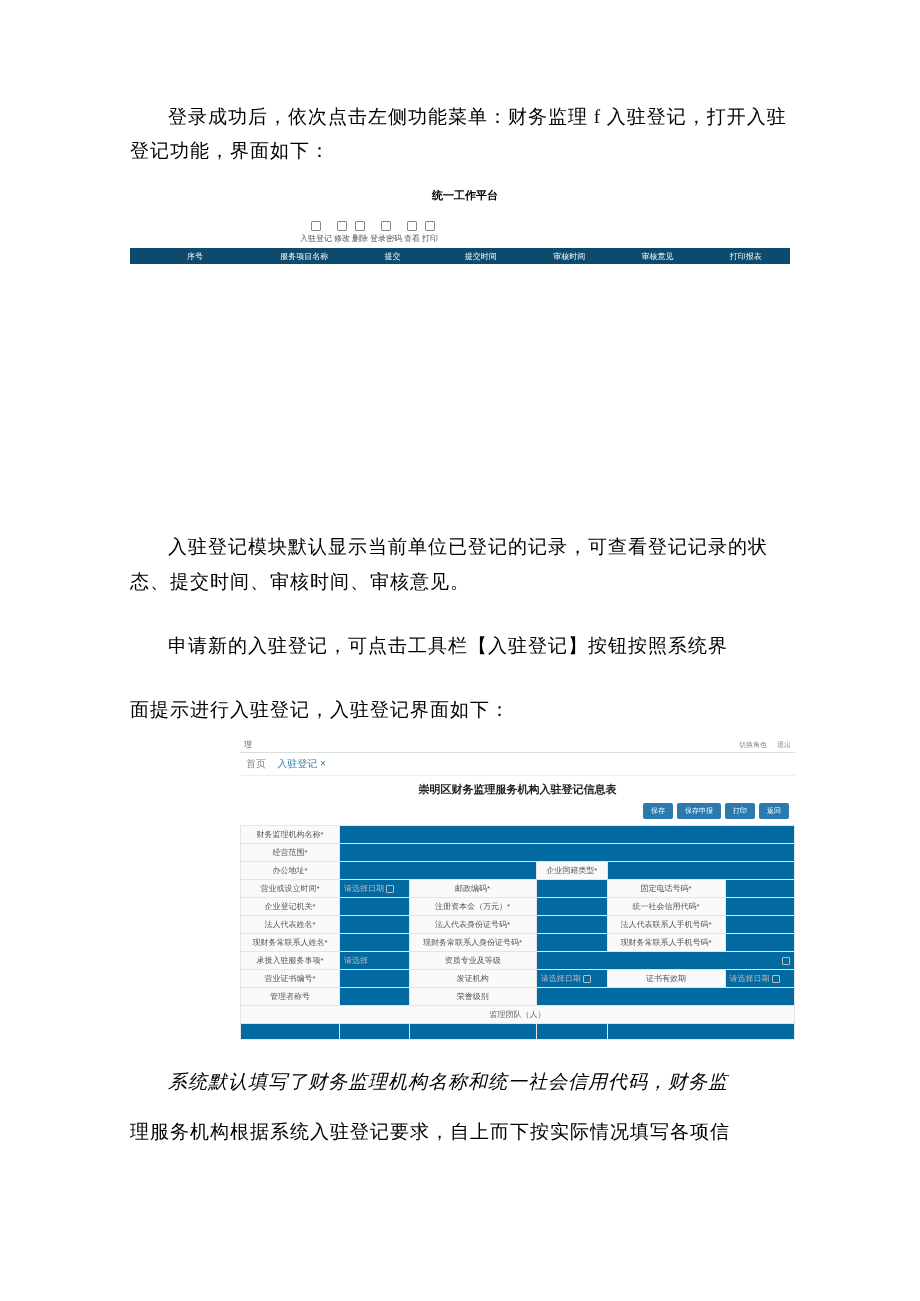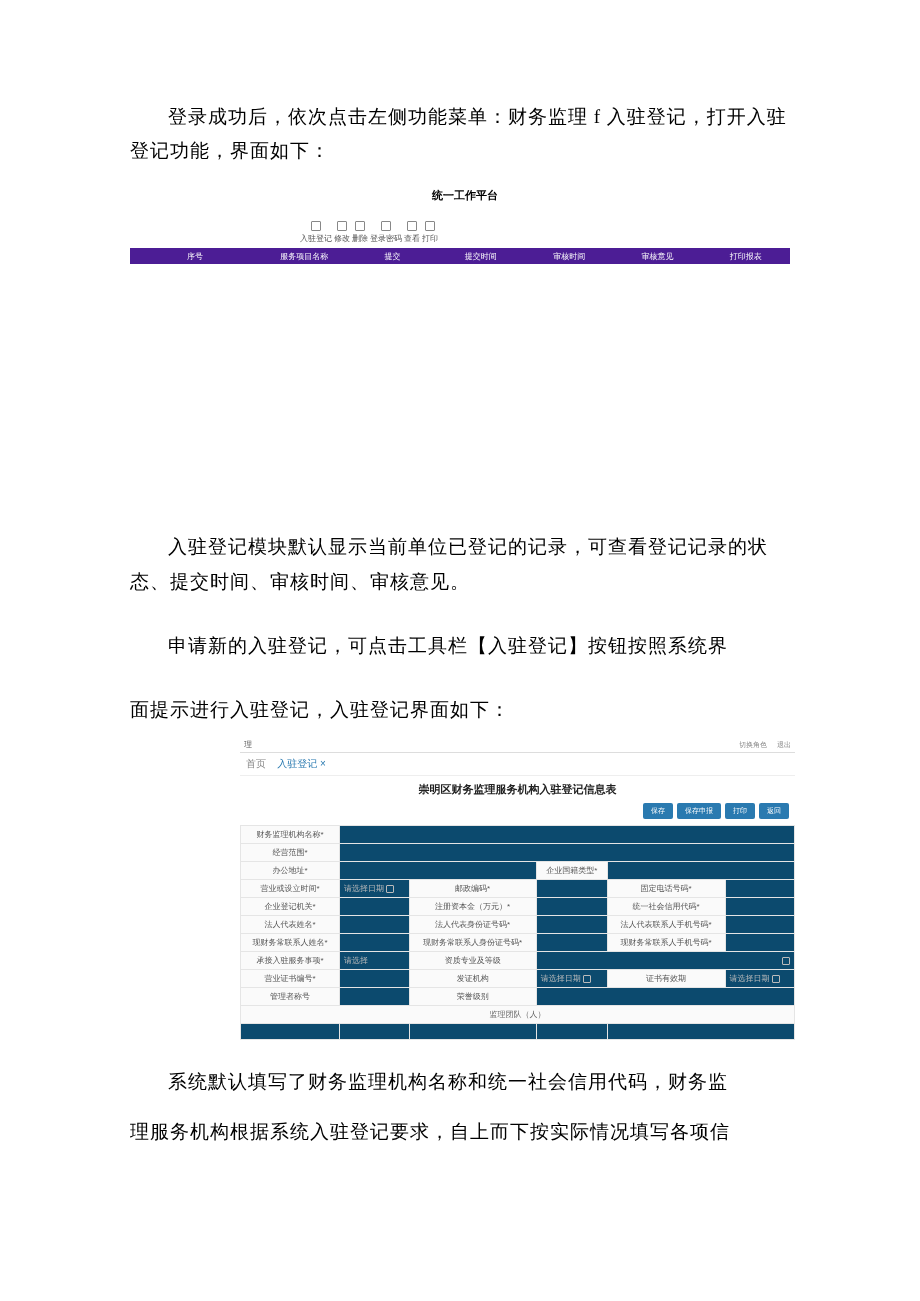--- a/index.html
+++ b/index.html
@@ -47,21 +47,21 @@
     align-items: center;
     gap: 2px;
   }
   .shot1 .toolbar .ico {
     width: 10px; height: 10px;
     border: 1px solid #888;
     border-radius: 1px;
   }
   .shot1 .tablehead {
     display: flex;
-    background: #4c1d95;
+    background: #0c4a6e;
     color: #fff;
     font-size: 8px;
     height: 16px;
     align-items: center;
   }
   .shot1 .tablehead > div {
     flex: 1;
     text-align: center;
     white-space: nowrap;
   }
@@ -113,21 +113,21 @@
   }
   .shot2 table {
     width:100%;
     border-collapse: collapse;
   }
   .shot2 td {
     border:1px solid #e5e5e5;
     padding:3px 4px;
     height:16px;
     vertical-align: middle;
-    background:#0c4a6e;
+    background:#0369a1;
   }
   .shot2 td.lbl {
     background:#fafafa;
     text-align:center;
     color:#555;
     white-space:nowrap;
   }
   .shot2 .ph { color:#bbb; }
   .shot2 .sectionhead td {
     text-align:center;
@@ -304,16 +304,16 @@
         <td></td>
         <td></td>
         <td></td>
         <td></td>
         <td colspan="2"></td>
       </tr>
     </tbody>
       </table>
   </div>
 
-  <p class="para indent" style="margin-top:24px;">系统默认填写了财务监理机构名称和统一社会信用代码，财务监</p>
+  <p class="para indent" style="margin-top:24px;font-style:italic;">系统默认填写了财务监理机构名称和统一社会信用代码，财务监</p>
   <p class="para" style="margin-top:16px;">理服务机构根据系统入驻登记要求，自上而下按实际情况填写各项信</p>
 
 </div>
 
 </body></html>

